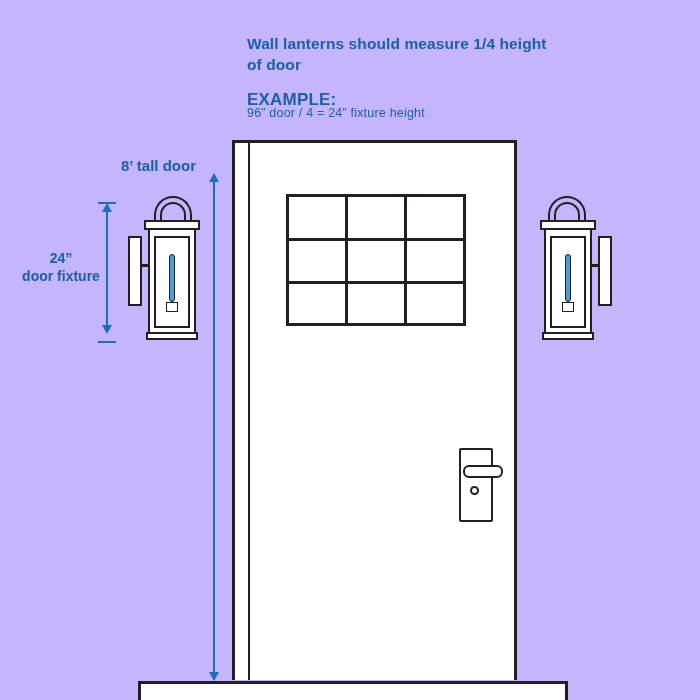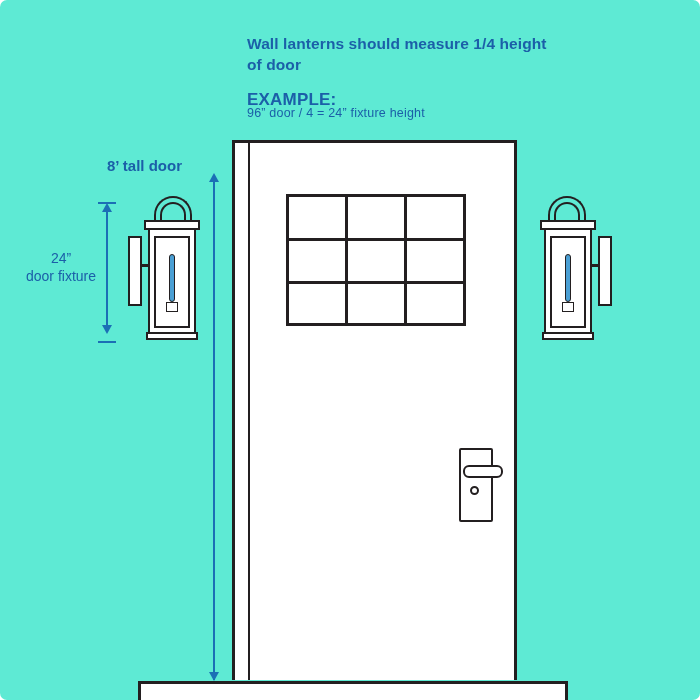--- a/index.html
+++ b/index.html
@@ -4,24 +4,23 @@
 <style>
   html, body {
     margin: 0;
     padding: 0;
     background: #ffffff;
   }
   #stage {
     position: relative;
     width: 700px;
     height: 700px;
-    background: #5eead4;
+    background: #c4b5fd;
     overflow: hidden;
     font-family: "Liberation Sans", sans-serif;
-    border-radius: 7px;
   }
 
   
   .headline {
     position: absolute;
     left: 247px;
     top: 33px;
     width: 300px;
     color: #1b5fa8;
     font-size: 15.5px;
@@ -42,35 +41,35 @@
     position: absolute;
     left: 247px;
     top: 106px;
     color: #1b5fa8;
     font-size: 12.5px;
     font-weight: normal;
     letter-spacing: 0.2px;
   }
   .door-label {
     position: absolute;
-    left: 107px;
+    left: 121px;
     top: 157px;
     color: #1b5fa8;
     font-size: 15px;
     font-weight: bold;
   }
   .fixture-label {
     position: absolute;
     left: 14px;
     top: 249px;
     width: 94px;
     text-align: center;
     color: #1b5fa8;
     font-size: 14px;
-    font-weight: normal;
+    font-weight: bold;
     line-height: 18px;
   }
 
   
   .dim-v {
     position: absolute;
     background: #1b6fb5;
     width: 2px;
   }
   .dim-h {

